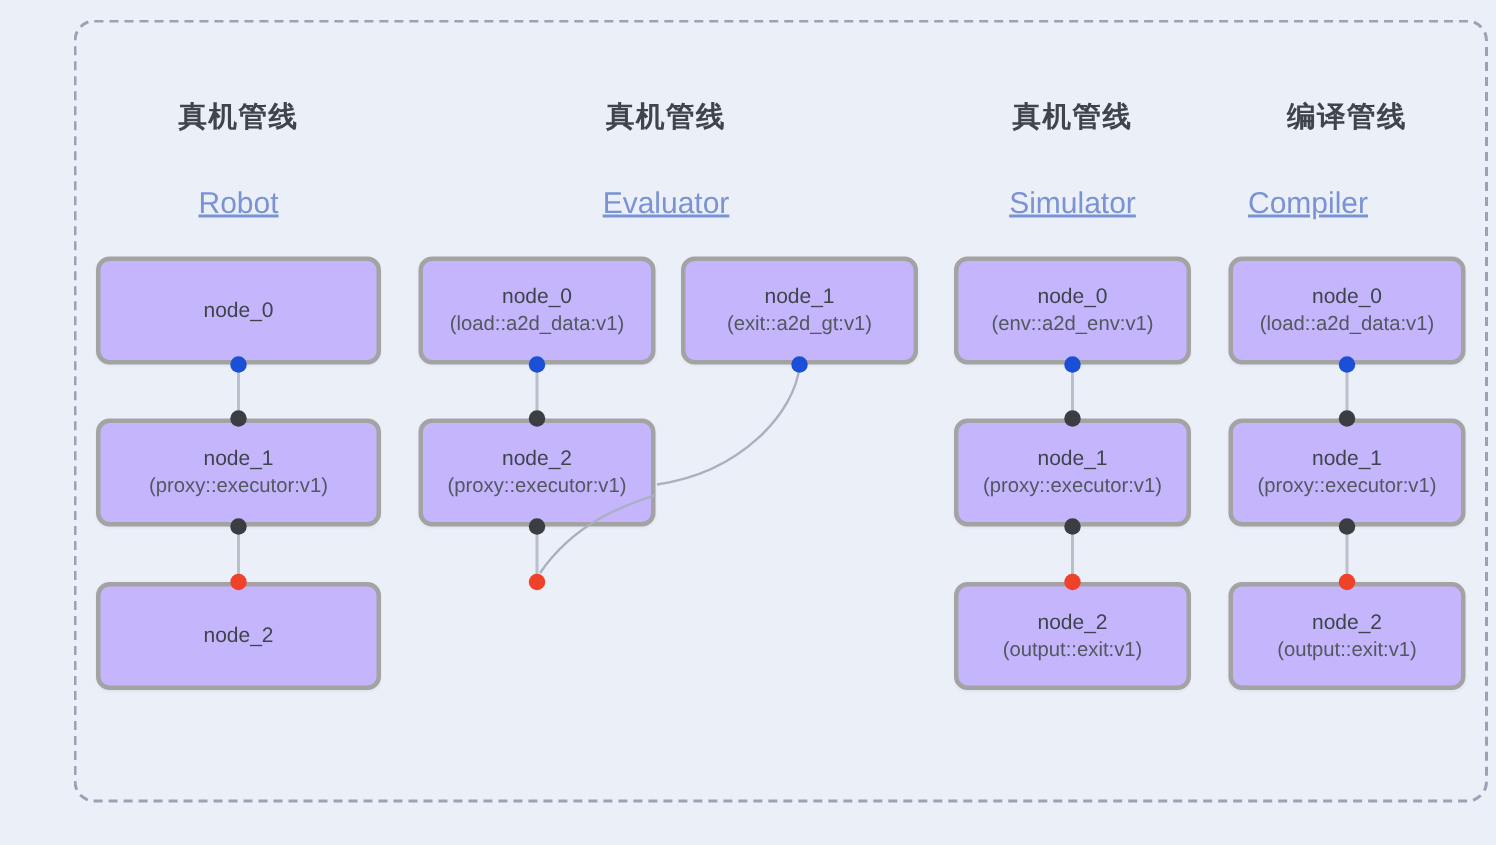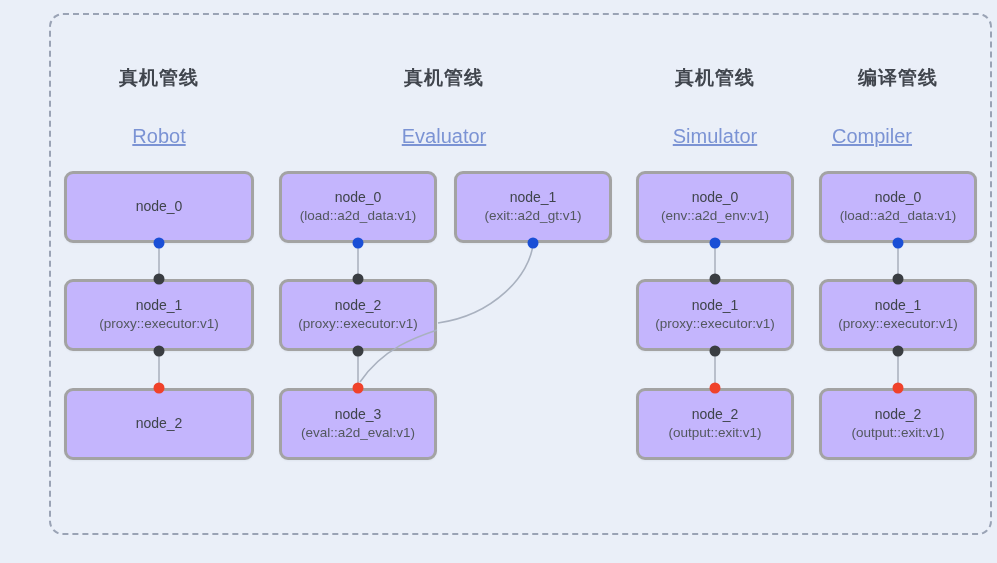--- a/index.html
+++ b/index.html
@@ -167,24 +167,20 @@
     <div class="node-spec">(load::a2d_data:v1)</div>
   </div>
   <div class="node" style="left:430px; top:171px; width:158px; height:72px;">
     <div class="node-id">node_1</div>
     <div class="node-spec">(exit::a2d_gt:v1)</div>
   </div>
   <div class="node" style="left:255px; top:279px; width:158px; height:72px;">
     <div class="node-id">node_2</div>
     <div class="node-spec">(proxy::executor:v1)</div>
   </div>
-  <div class="node" style="left:255px; top:388px; width:158px; height:72px;">
-    <div class="node-id">node_3</div>
-    <div class="node-spec">(eval::a2d_eval:v1)</div>
-  </div>
 
   <div class="node" style="left:612px; top:171px; width:158px; height:72px;">
     <div class="node-id">node_0</div>
     <div class="node-spec">(env::a2d_env:v1)</div>
   </div>
   <div class="node" style="left:612px; top:279px; width:158px; height:72px;">
     <div class="node-id">node_1</div>
     <div class="node-spec">(proxy::executor:v1)</div>
   </div>
   <div class="node" style="left:612px; top:388px; width:158px; height:72px;">

